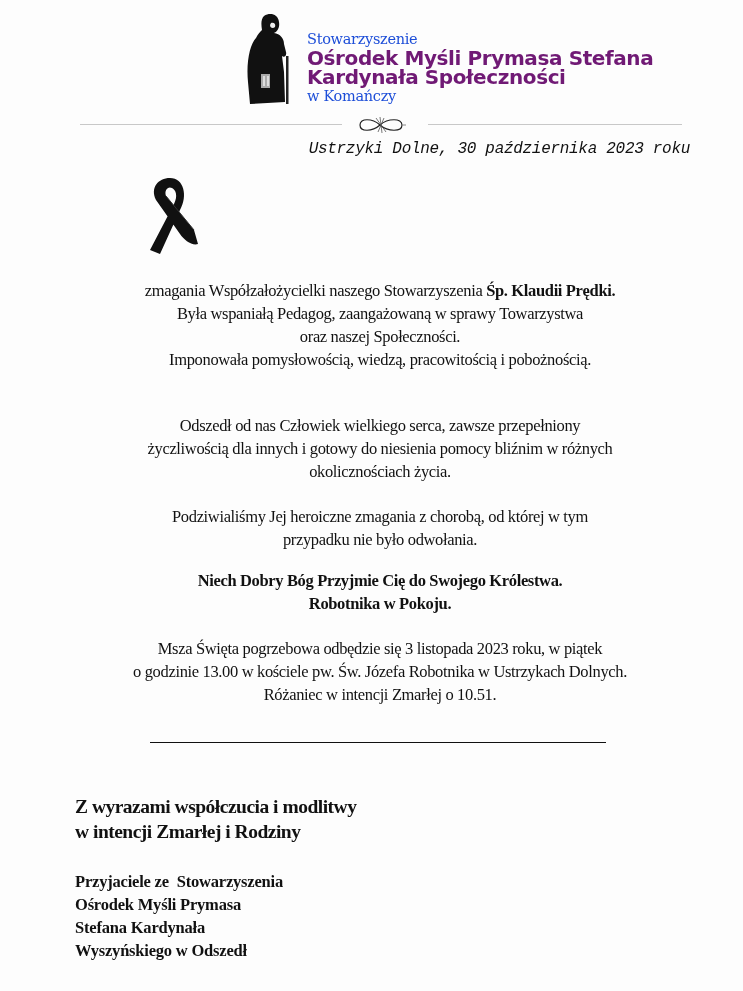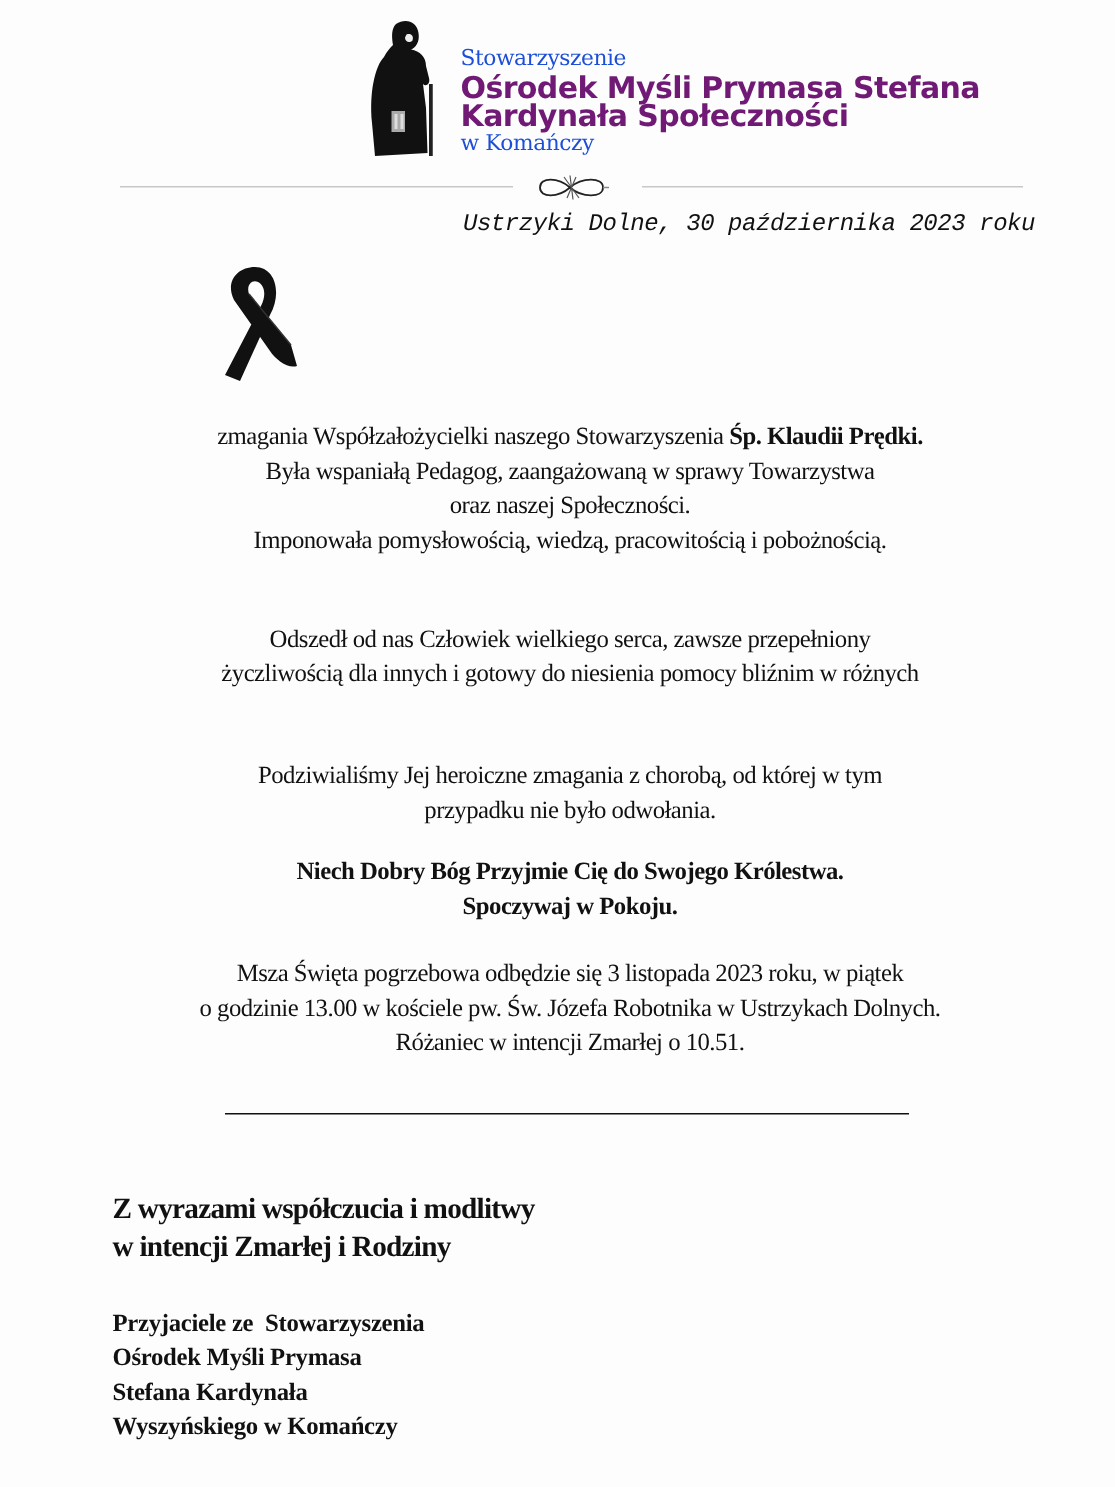--- a/index.html
+++ b/index.html
@@ -72,43 +72,44 @@
 <div class="abs body-text p1">
   <span class="line"><span>zmagania Współzałożycielki naszego Stowarzyszenia </span><span class="bold">Śp. Klaudii Prędki.</span></span>
   <span class="line">Była wspaniałą Pedagog, zaangażowaną w sprawy Towarzystwa</span>
   <span class="line">oraz naszej Społeczności.</span>
   <span class="line">Imponowała pomysłowością, wiedzą, pracowitością i pobożnością.</span>
 </div>
 
 <div class="abs body-text p2">
   <span class="line">Odszedł od nas Człowiek wielkiego serca, zawsze przepełniony</span>
   <span class="line">życzliwością dla innych i gotowy do niesienia pomocy bliźnim w różnych</span>
+  <span class="line">okolicznościach życia.</span>
 </div>
 
 <div class="abs body-text p3">
   <span class="line">Podziwialiśmy Jej heroiczne zmagania z chorobą, od której w tym</span>
   <span class="line">przypadku nie było odwołania.</span>
 </div>
 
 <div class="abs body-text p4">
   <span class="line">Niech Dobry Bóg Przyjmie Cię do Swojego Królestwa.</span>
-  <span class="line">Spoczywaj w Pokoju.</span>
+  <span class="line">Robotnika w Pokoju.</span>
 </div>
 
 <div class="abs body-text p5">
   <span class="line">Msza Święta pogrzebowa odbędzie się 3 listopada 2023 roku, w piątek</span>
   <span class="line">o godzinie 13.00 w kościele pw. Św. Józefa Robotnika w Ustrzykach Dolnych.</span>
   <span class="line">Różaniec w intencji Zmarłej o 10.51.</span>
 </div>
 
 <div class="abs sep-line"></div>
 
 <div class="abs closing">
   <div>Z wyrazami współczucia i modlitwy</div>
   <div>w intencji Zmarłej i Rodziny</div>
 </div>
 
 <div class="abs signature">
   <div style="white-space:pre">Przyjaciele ze  Stowarzyszenia</div>
   <div>Ośrodek Myśli Prymasa</div>
   <div>Stefana Kardynała</div>
-  <div>Wyszyńskiego w Komańczy</div>
+  <div>Wyszyńskiego w Odszedł</div>
 </div>
 
 </body></html>

